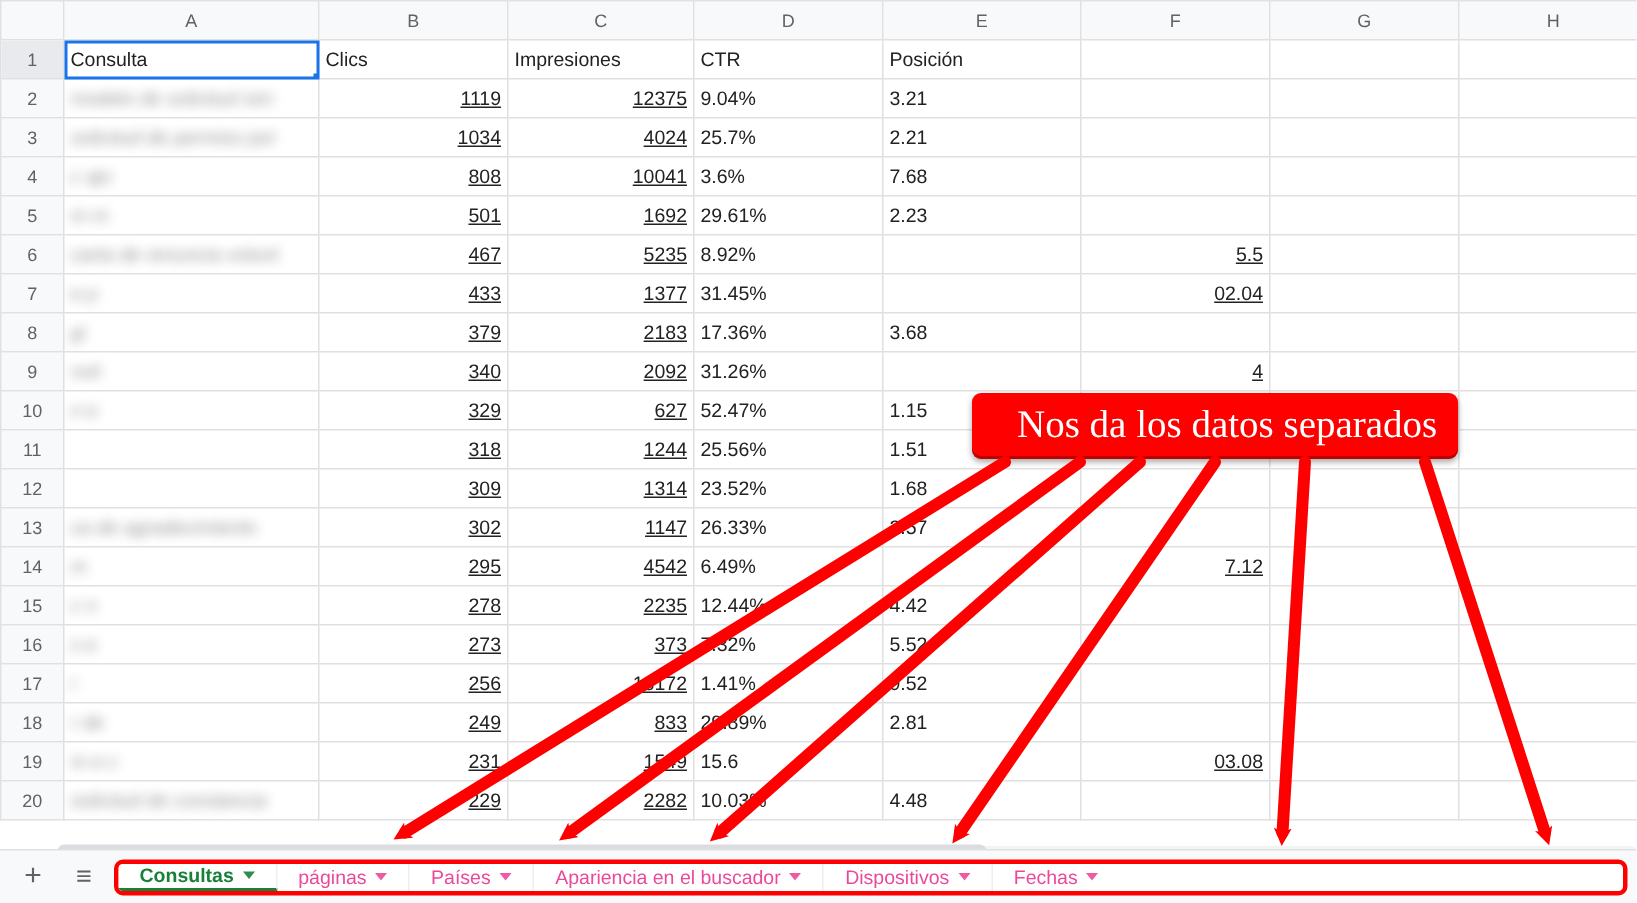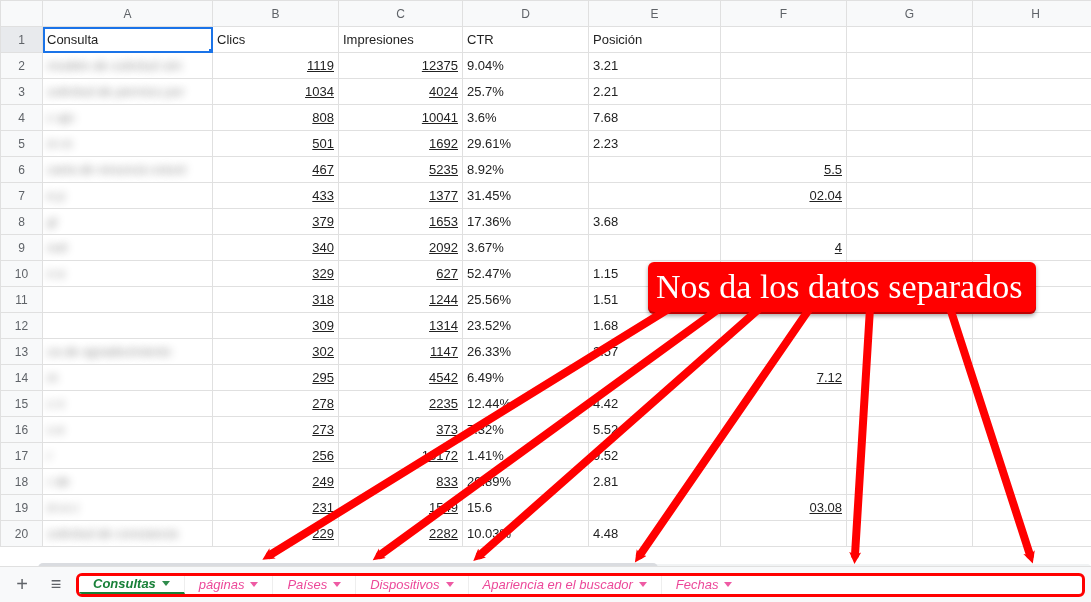--- a/index.html
+++ b/index.html
@@ -121,21 +121,20 @@
   }
   .tabs-box {
     flex: 1;
     height: 24px;
     border: 3px solid #ff0000;
     border-radius: 6px;
     display: flex;
     align-items: stretch;
     background: #fff;
     overflow: hidden;
-    font-style: italic;
   }
   .tab {
     display: flex;
     align-items: center;
     gap: 6px;
     padding: 0 14px;
     border-right: 1px solid #eee;
     color: #ec4899;
     cursor: pointer;
     white-space: nowrap;
@@ -156,22 +155,22 @@
   }
 
   
   .callout {
     position: absolute;
     left: 648px;
     top: 262px;
     background: #ff0000;
     color: #fff;
     font-family: "Times New Roman", serif;
-    font-size: 34px;
-    padding: 6px 14px 8px 8px;
+    font-size: 26px;
+    padding: 6px 14px 8px 30px;
     border-radius: 6px;
     box-shadow: 0 2px 4px rgba(0,0,0,.35), inset 0 -2px 0 rgba(0,0,0,.25);
     white-space: nowrap;
   }
 
   
   svg.arrows {
     position: absolute;
     left: 0; top: 0;
     width: 1091px; height: 602px;
@@ -282,33 +281,33 @@
           <td>31.45%</td>
           <td></td>
           <td class="num">02.04</td>
           <td></td>
           <td></td>
         </tr>
         <tr>
           <th class="rownum">8</th>
           <td><span class="blur">                          gi</span></td>
           <td class="num">379</td>
-          <td class="num">1653</td>
+          <td class="num">2183</td>
           <td>17.36%</td>
           <td>3.68</td>
           <td class="num"></td>
           <td></td>
           <td></td>
         </tr>
         <tr>
           <th class="rownum">9</th>
           <td><span class="blur">                        nvit</span></td>
           <td class="num">340</td>
           <td class="num">2092</td>
-          <td>3.67%</td>
+          <td>31.26%</td>
           <td></td>
           <td class="num">4</td>
           <td></td>
           <td></td>
         </tr>
         <tr>
           <th class="rownum">10</th>
           <td><span class="blur">                        n e</span></td>
           <td class="num">329</td>
           <td class="num">627</td>
@@ -469,25 +468,25 @@
       </div>
       <div class="tab">
         <span>páginas</span>
         <span class="caret"></span>
       </div>
       <div class="tab">
         <span>Países</span>
         <span class="caret"></span>
       </div>
       <div class="tab">
+        <span>Apariencia en el buscador</span>
+        <span class="caret"></span>
+      </div>
+      <div class="tab">
         <span>Dispositivos</span>
-        <span class="caret"></span>
-      </div>
-      <div class="tab">
-        <span>Apariencia en el buscador</span>
         <span class="caret"></span>
       </div>
       <div class="tab">
         <span>Fechas</span>
         <span class="caret"></span>
       </div>
     </div>
 </div>
 
 </body></html>

